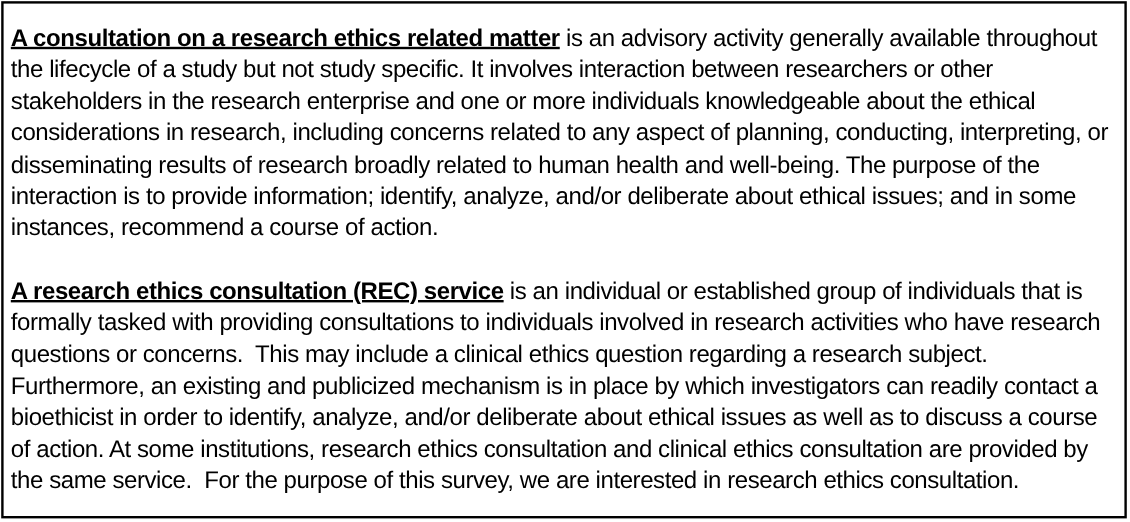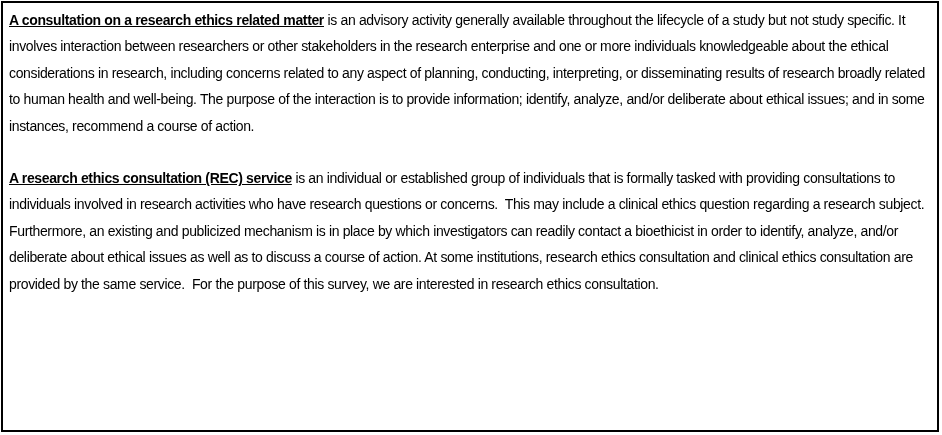--- a/index.html
+++ b/index.html
@@ -20,22 +20,22 @@
     top: 1px;
     left: 1px;
     right: 3px;
     bottom: 3px;
     border: 2.5px solid #000000;
     background: #ffffff;
     box-sizing: border-box;
     padding: 4px 6px 4px 6px;
   }
   .para {
-    margin: 0 0 26px 0;
-    font-size: 14px;
+    margin: 12px 0 26px 0;
+    font-size: 20px;
     line-height: 26.4px;
     letter-spacing: -0.35px;
     white-space: pre-wrap;
   }
   .para:last-child {
     margin-bottom: 0;
   }
   .lead-term {
     font-weight: bold;
     text-decoration: underline;

